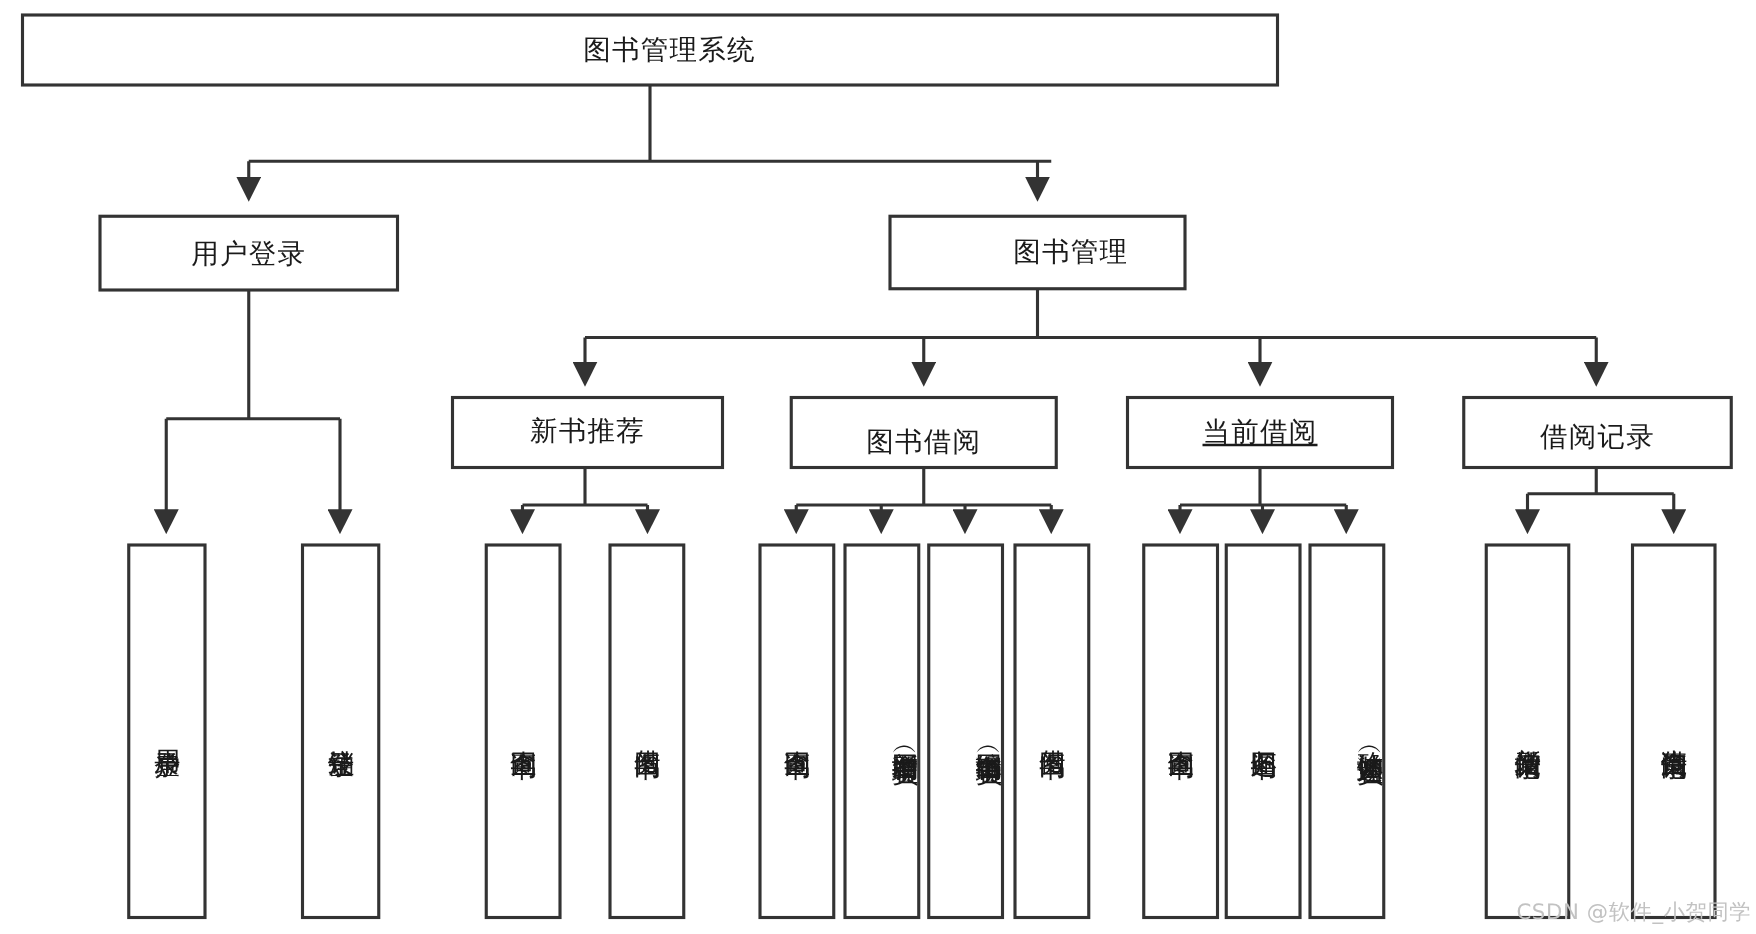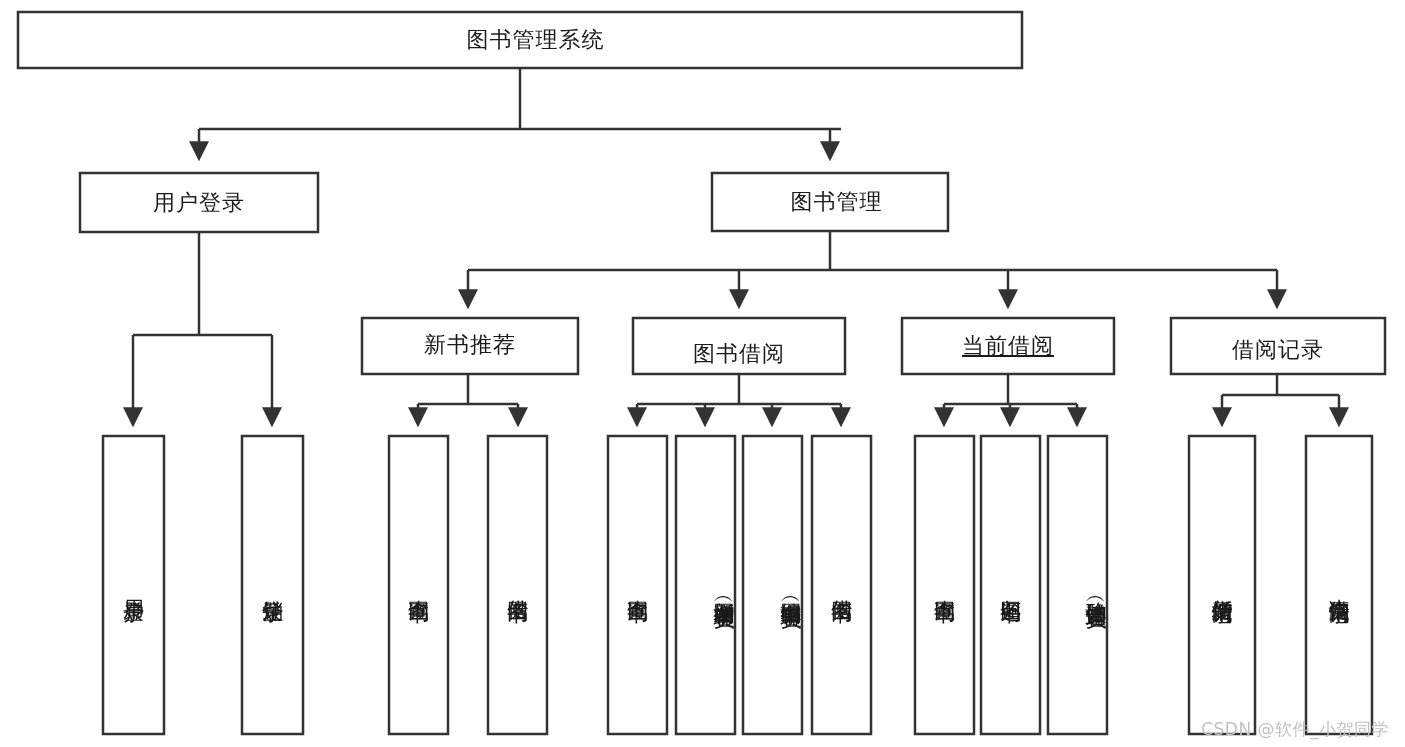--- a/index.html
+++ b/index.html
@@ -65,21 +65,21 @@
     justify-content: center;
     font-family: "DejaVu Sans", "Liberation Sans", sans-serif;
     font-size: 22px;
     color: #1a1a1a;
     letter-spacing: 1px;
     white-space: nowrap;
     pointer-events: none;
   }
   #watermark {
     position: absolute;
-    right: 16px;
+    right: 4px;
     bottom: 6px;
     font-family: "DejaVu Sans", "Liberation Sans", sans-serif;
     font-size: 17px;
     color: #c2c2c2;
     letter-spacing: 0.5px;
     white-space: nowrap;
   }
 </style>
 </head>
 <body>
@@ -172,21 +172,21 @@
     <rect class="node-box" x="981" y="436" width="59" height="298"></rect>
     <rect class="node-box" x="1048" y="436" width="59" height="298"></rect>
 
     <rect class="node-box" x="1189" y="436" width="66" height="298"></rect>
     <rect class="node-box" x="1306" y="436" width="66" height="298"></rect>
   </svg>
 
   <div class="htext" style="left:36px; top:12px; width:999px; height:56px;">图书管理系统</div>
 
   <div class="htext" style="left:80px; top:173px; width:238px; height:59px;">用户登录</div>
-  <div class="htext" style="left:712px; top:173px; width:249px; height:58px;border-radius:14px;">图书管理</div>
+  <div class="htext" style="left:732px; top:173px; width:249px; height:58px;border-radius:14px;">图书管理</div>
 
   <div class="htext" style="left:362px; top:318px; width:216px; height:54px;">新书推荐</div>
   <div class="htext" style="left:633px; top:318px; width:212px; height:72px;">图书借阅</div>
   <div class="htext" style="left:902px; top:318px; width:212px; height:56px;text-decoration:underline;">当前借阅</div>
   <div class="htext" style="left:1171px; top:318px; width:214px; height:64px;">借阅记录</div>
 
   <div class="vtext" style="left:103px; top:436px; width:61px; height:298px;">用户登录</div>
   <div class="vtext" style="left:242px; top:436px; width:61px; height:298px;">注销登录</div>
 
   <div class="vtext" style="left:389px; top:436px; width:59px; height:298px;">查询图书</div>

